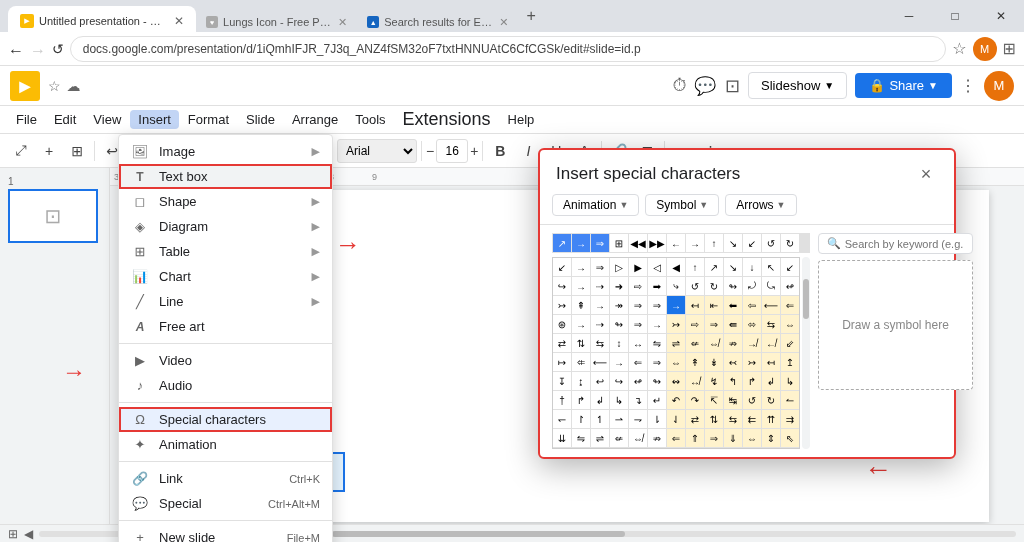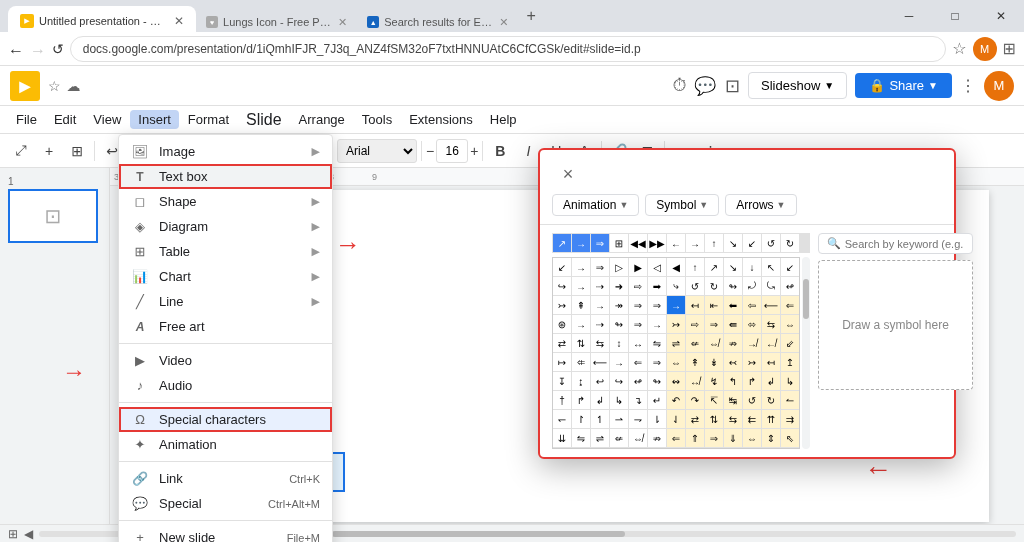--- a/index.html
+++ b/index.html
@@ -71,24 +71,24 @@
     <div style="width:30px;height:30px;border-radius:50%;background:#e8710a;display:flex;align-items:center;justify-content:center;color:white;font-size:13px;cursor:pointer;">M</div>
   </div>
 </div>
 
 <div style="background:white;height:28px;display:flex;align-items:center;padding:0 8px;border-bottom:1px solid #e0e0e0;gap:1px;">
   <span style="padding:2px 8px;border-radius:4px;font-size:13px;cursor:pointer;color:#202124;">File</span>
   <span style="padding:2px 8px;border-radius:4px;font-size:13px;cursor:pointer;color:#202124;">Edit</span>
   <span style="padding:2px 8px;border-radius:4px;font-size:13px;cursor:pointer;color:#202124;">View</span>
   <span style="padding:2px 8px;border-radius:4px;font-size:13px;cursor:pointer;color:#202124;background:#c2d5f5;">Insert</span>
   <span style="padding:2px 8px;border-radius:4px;font-size:13px;cursor:pointer;color:#202124;">Format</span>
-  <span style="padding:2px 8px;border-radius:4px;font-size:16px;cursor:pointer;color:#202124;">Slide</span>
+  <span style="padding:2px 8px;border-radius:4px;font-size:13px;cursor:pointer;color:#202124;">Slide</span>
   <span style="padding:2px 8px;border-radius:4px;font-size:13px;cursor:pointer;color:#202124;">Arrange</span>
   <span style="padding:2px 8px;border-radius:4px;font-size:13px;cursor:pointer;color:#202124;">Tools</span>
-  <span style="padding:2px 8px;border-radius:4px;font-size:13px;cursor:pointer;color:#202124;">Extensions</span>
+  <span style="padding:2px 8px;border-radius:4px;font-size:18px;cursor:pointer;color:#202124;">Extensions</span>
   <span style="padding:2px 8px;border-radius:4px;font-size:13px;cursor:pointer;color:#202124;">Help</span>
 </div>
 
 <div style="background:white;height:34px;display:flex;align-items:center;padding:0 8px;gap:2px;border-bottom:1px solid #e0e0e0;overflow:hidden;">
   <button style="background:none;border:none;width:26px;height:26px;cursor:pointer;font-size:14px;color:#444;border-radius:3px;">⤢</button>
   <button style="background:none;border:none;width:26px;height:26px;cursor:pointer;font-size:14px;color:#444;">+</button>
   <button style="background:none;border:none;width:26px;height:26px;cursor:pointer;font-size:14px;color:#444;">⊞</button>
   <div style="width:1px;height:20px;background:#e0e0e0;margin:0 2px;"></div>
   <button style="background:none;border:none;width:26px;height:26px;cursor:pointer;font-size:14px;color:#444;">↩</button>
   <button style="background:none;border:none;width:26px;height:26px;cursor:pointer;font-size:14px;color:#aaa;">↪</button>
@@ -251,20 +251,21 @@
     <span style="flex:1;">New slide</span>
     <span style="color:#666;font-size:11px;">File+M</span>
   </div>
 
 </div>
 
 <div style="position:absolute;top:355px;left:62px;font-size:24px;color:#e53935;pointer-events:none;">→</div>
 
 <div style="position:absolute;top:148px;left:538px;width:418px;background:white;box-shadow:0 8px 32px rgba(0,0,0,0.3);border-radius:6px;z-index:200;border:2px solid #e53935;">
   <div style="display:flex;align-items:center;justify-content:space-between;padding:12px 16px 8px;">
+    <span style="font-size:17px;color:#202124;font-weight:normal;">Insert special characters</span>
     <button style="background:none;border:none;font-size:18px;color:#666;cursor:pointer;width:24px;height:24px;display:flex;align-items:center;justify-content:center;border-radius:50;">×</button>
   </div>
 
   <div style="display:flex;gap:6px;padding:0 12px 8px;border-bottom:1px solid #e0e0e0;">
     <button style="border:1px solid #dadce0;border-radius:4px;padding:3px 10px;font-size:12px;cursor:pointer;background:white;display:flex;align-items:center;gap:3px;">
       <span>Animation</span>
       <span style="font-size:9px;color:#666;">▼</span>
     </button>
     <button style="border:1px solid #dadce0;border-radius:4px;padding:3px 10px;font-size:12px;cursor:pointer;background:white;display:flex;align-items:center;gap:3px;">
       <span>Symbol</span>

